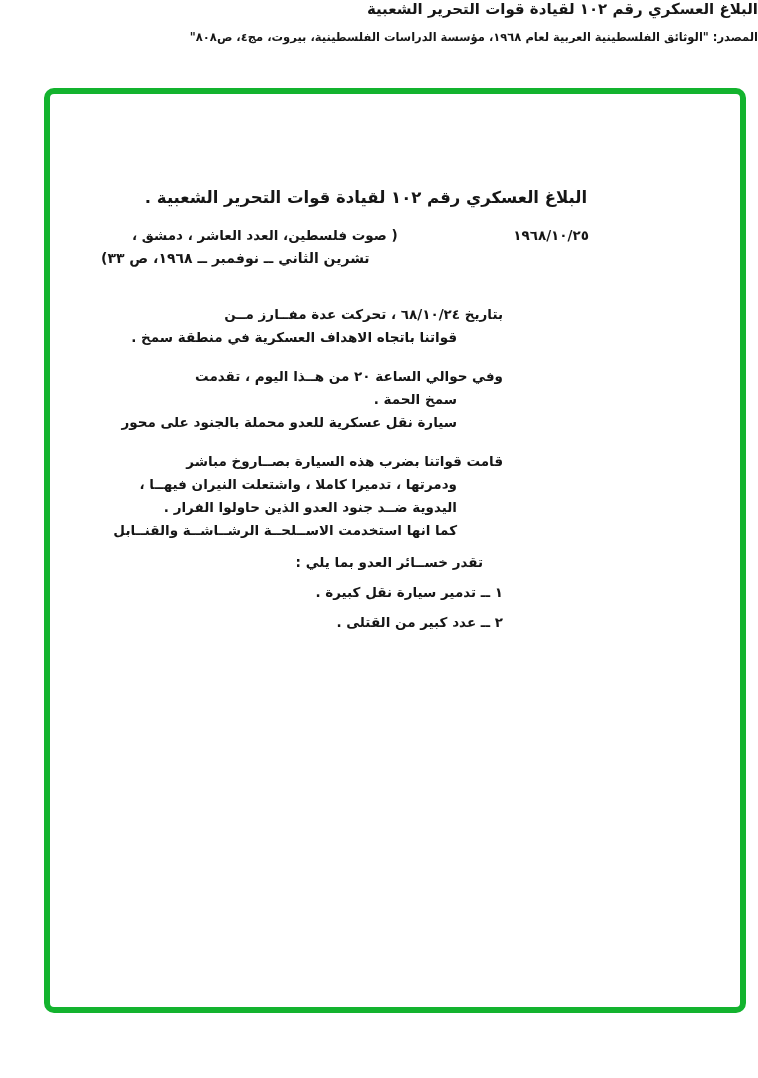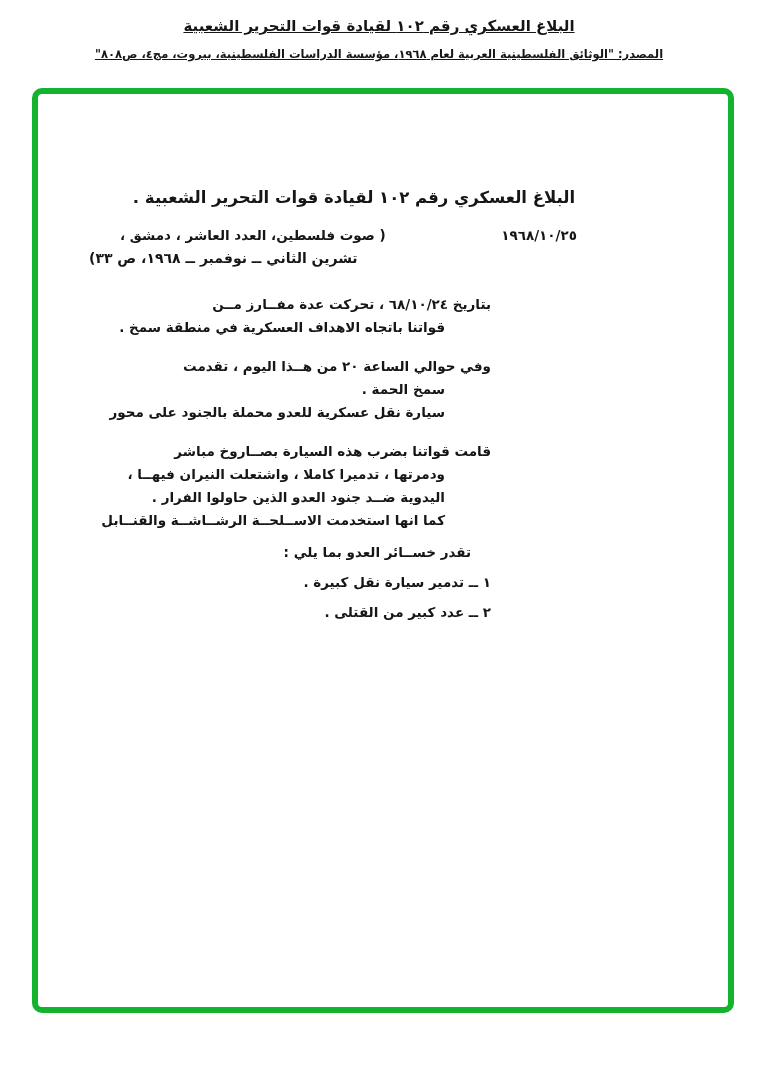--- a/index.html
+++ b/index.html
@@ -6,27 +6,27 @@
   html,body { background:#ffffff; }
   body {
     position:relative;
     width:758px; height:1078px;
     font-family:"DejaVu Sans", sans-serif;
     color:#161616;
     overflow:hidden;
   }
 
   
-  .page-header { direction:rtl; text-align:center; padding-top:17px; font-weight:bold;text-decoration:underline; }
+  .page-header { direction:rtl; padding-top:0; font-weight:bold; }
   .hdr-title  { font-size:15px; }
   .hdr-source { font-size:11.5px; margin-top:12px; }
 
   
   .frame {
-    position:absolute; left:32px; top:88px;
+    position:absolute; left:44px; top:88px;
     width:702px; height:925px;
     border:6px solid #13b32e;
     border-radius:10px;
     background:#ffffff;
   }
 
   
   .scan { position:relative; width:100%; height:100%; direction:rtl; font-weight:bold; padding-top:94px; }
 
   .doc-title {
@@ -39,21 +39,21 @@
     display:flex; justify-content:space-between; align-items:flex-start;
     padding:0 151px 0 54px;
     margin-top:17px;
     font-size:13.5px; line-height:23px;
   }
   .meta .date { white-space:nowrap;text-align:center; }
   .meta .cit1 { white-space:nowrap;margin-left:28px; }
   .cit2 { text-align:left; padding-left:51px; font-size:14px; line-height:23px; }
 
   .doc-body {
-    margin-top:23px;
+    margin-top:33px;
     padding-right:237px;
     font-size:13.5px; line-height:23px;
     text-align:right;
   }
   .line { white-space:nowrap; }
   .para { margin-top:16px; }
   .para.first { margin-top:0; }
   .cont { padding-right:46px; }      
   .intro { margin-top:9px; padding-right:20px;padding-left:40px; }
   .loss { margin-top:7px; }

